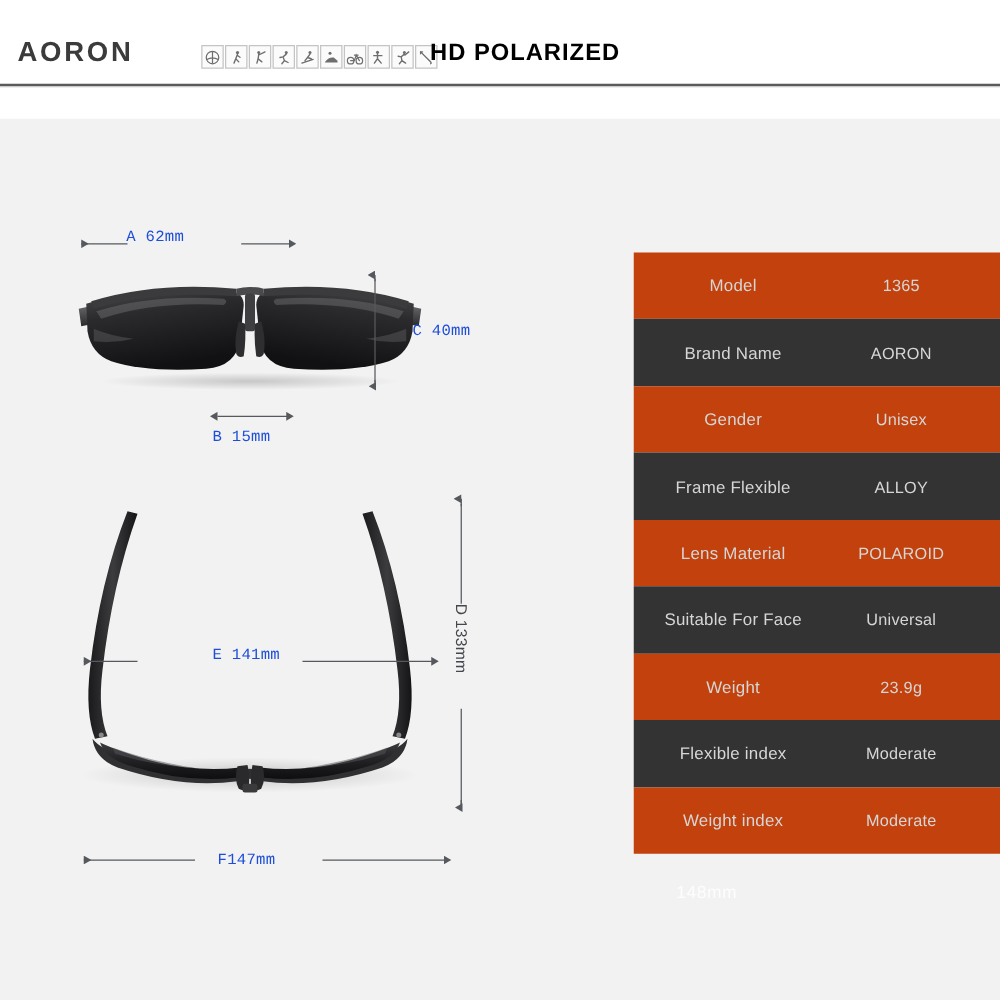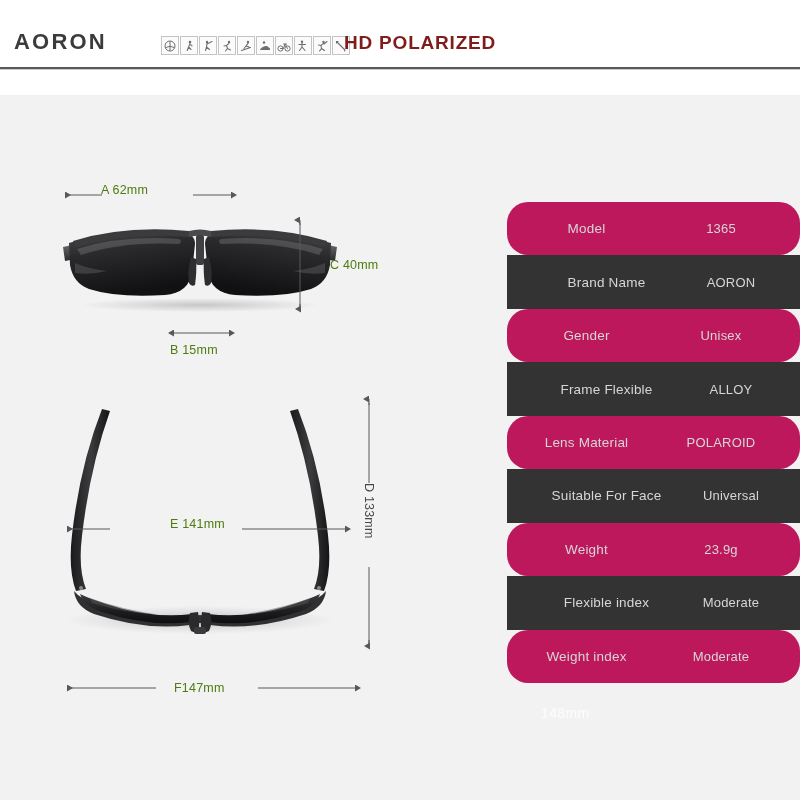--- a/index.html
+++ b/index.html
@@ -78,21 +78,21 @@
     justify-content: center;
     box-sizing: border-box;
   }
   .sport-icon svg { display: block; }
   .hd-title {
     position: absolute;
     left: 344px; top: 33px;
     font-size: 19px;
     font-weight: 700;
     letter-spacing: 0.8px;
-    color: #7f1d1d;
+    color: #000000;
     line-height: 1;
   }
 
   
   .diagram-top {
     position: absolute;
     left: 0; top: 95px;
     width: 500px;
     height: 290px;
   }
@@ -112,23 +112,24 @@
     position: absolute;
     left: 50px; top: 10px;
     width: 300px;
     height: 255px;
   }
 
   
   .dim-label {
     position: absolute;
     font-size: 12.5px;
-    color: #4d7c0f;
+    color: #1d4ed8;
     white-space: nowrap;
     letter-spacing: 0.2px;
+    font-family: Liberation Mono, monospace;
   }
   .dim-vertical-text {
     position: absolute;
     font-size: 12.5px;
     color: #44484c;
     white-space: nowrap;
     letter-spacing: 0.2px;
     transform: rotate(90deg);
     transform-origin: left top;
   }
@@ -142,22 +143,22 @@
     height: 481px;
     display: flex;
     flex-direction: column;
   }
   .spec-row {
     flex: 1 1 0;
     display: flex;
     align-items: center;
     min-height: 0;
   }
-  .spec-row.odd  { background: #be185d; border-radius: 21px; }
-  .spec-row.even { background: #333333; padding-left: 20px; }
+  .spec-row.odd  { background: #c2410c; }
+  .spec-row.even { background: #333333; }
   .spec-key {
     width: 163px;
     text-align: center;
     font-size: 13.5px;
     color: #d6d6d6;
     letter-spacing: 0.2px;
     padding-right: 4px;
     box-sizing: border-box;
   }
   .spec-val {

